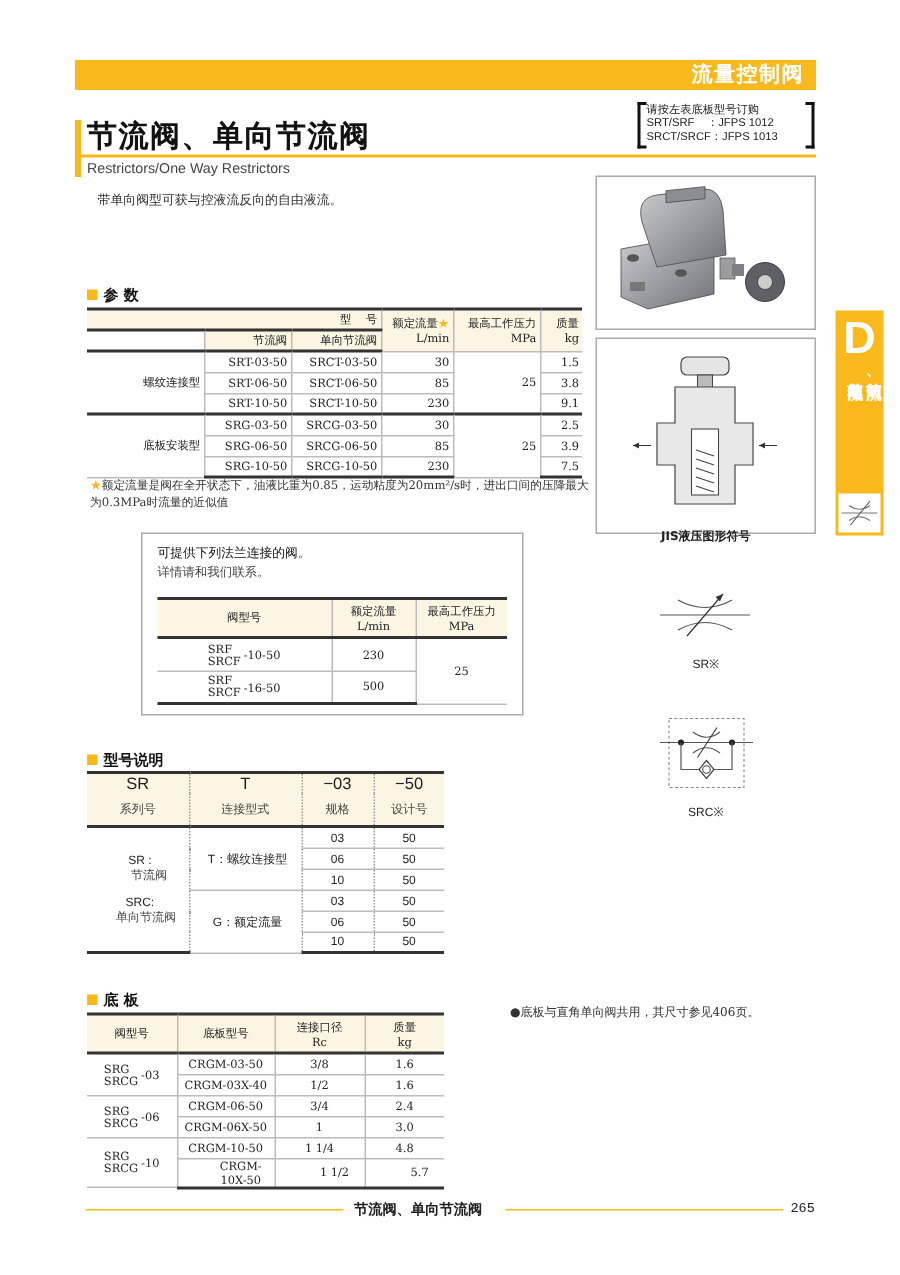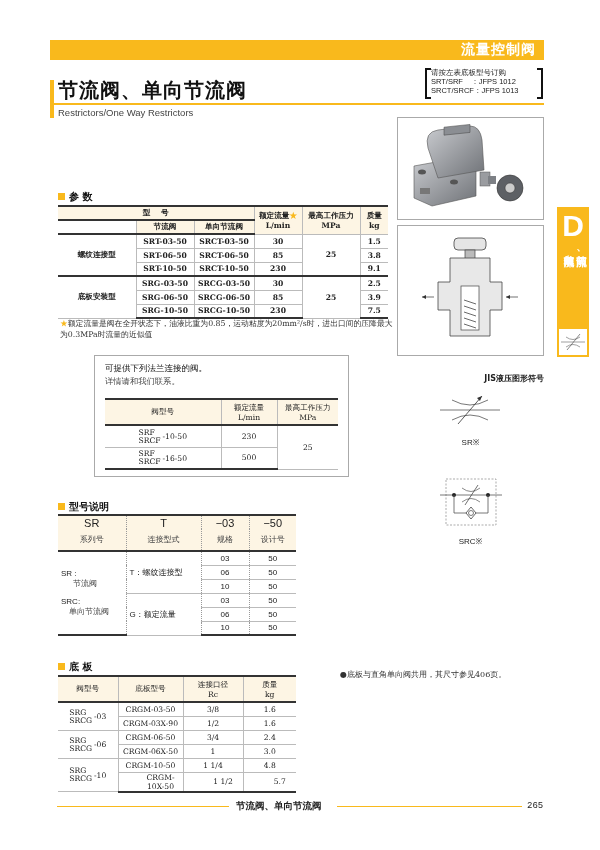--- a/index.html
+++ b/index.html
@@ -22,21 +22,21 @@
   .std:after { right: 0; border-left: none; }
 
   .intro { position: absolute; left: 65px; top: 128px; width: 340px; font-size: 8.6px; line-height: 12px; color: #333; }
   .intro p { margin: 0; }
 
   .sec-head { position: absolute; left: 58px; font-size: 10px; font-weight: bold; color: #111; }
   .sec-head i { display: inline-block; width: 7px; height: 7px; background: #F9B91C; margin-right: 4px; vertical-align: 0; }
 
   table { border-collapse: collapse; }
   .spec { position: absolute; left: 58px; top: 205px; width: 330px; font-size: 7.6px; }
-  .spec td, .spec th { border: 1px solid #bbb; text-align: center; font-weight: bold; height: 14px; padding: 0 2px; }
+  .spec td, .spec th { border: 1px solid #bbb; text-align: right; font-weight: normal; height: 14px; padding: 0 2px; }
   .spec thead th { background: #FDF5E4; border-top: 2px solid #333; }
   .spec thead tr:last-child th { border-bottom: 2px solid #333; }
   .spec .grp-sep td { border-top: 2px solid #333; }
   .spec tbody tr:last-child td { border-bottom: 2px solid #333; }
   .spec td:first-child, .spec th:first-child { border-left: none; }
   .spec td:last-child, .spec th:last-child { border-right: none; }
   .star { color: #F9B91C; }
 
   .note { position: absolute; left: 60px; top: 319px; width: 340px; font-size: 7.8px; line-height: 10.5px; color: #333; }
 
@@ -53,37 +53,37 @@
   .stack { display: inline-block; text-align: left; line-height: 8px; vertical-align: middle; }
   .stack-wrap { display: inline-flex; align-items: center; gap: 2px; }
 
   .model { position: absolute; left: 58px; top: 514px; width: 238px; font-size: 8px; }
   .model td, .model th { text-align: center; font-weight: normal; }
   .model .hdr th { background: #FDF5E4; border-top: 2px solid #333; font-size: 11px; height: 14px; border-left: 1px dotted #999; }
   .model .sub th { background: #FDF5E4; border-bottom: 2px solid #333; height: 22px; color: #444; border-left: 1px dotted #999; }
   .model tr th:first-child { border-left: none; }
   .model tbody td { height: 14px; border-bottom: 1px solid #bbb; border-left: 1px dotted #999; }
   .model tbody tr:last-child td { border-bottom: 2px solid #333; }
-  .model tbody td.left { text-align: left; padding-left: 3px; vertical-align: middle; border-left: none; }
+  .model tbody td.left { text-align: center; padding-left: 3px; vertical-align: middle; border-left: none; }
 
   .plate { position: absolute; left: 58px; top: 675px; width: 238px; font-size: 7.6px; }
   .plate td, .plate th { border: 1px solid #bbb; text-align: center; font-weight: normal; }
   .plate thead th { background: #FDF5E4; border-top: 2px solid #333; border-bottom: 2px solid #333; height: 26px; }
   .plate tbody td { height: 14px; }
   .plate tbody tr:last-child td { border-bottom: 2px solid #333; padding-left: 20px; }
   .plate .gs td { border-top: 1px solid #666; }
   .plate td:first-child, .plate th:first-child { border-left: none; }
   .plate td:last-child, .plate th:last-child { border-right: none; }
 
   .plate-notes { position: absolute; left: 340px; top: 669px; width: 175px; font-size: 8px; line-height: 11px; color: #333; }
   .plate-notes p { padding-left: 8px; text-indent: -8px; }
 
   .photo-box { position: absolute; left: 397px; top: 117px; width: 147px; height: 103px; border: 1px solid #aaa; }
   .section-box { position: absolute; left: 397px; top: 225px; width: 147px; height: 131px; border: 1px solid #aaa; }
-  .jis-label { position: absolute; left: 397px; top: 373px; width: 147px; text-align: right; font-size: 8px; font-weight: bold; }
+  .jis-label { position: absolute; left: 397px; top: 352px; width: 147px; text-align: center; font-size: 8px; font-weight: bold; }
   .sym1 { position: absolute; left: 440px; top: 390px; }
   .sym1-label { position: absolute; left: 397px; top: 436px; width: 147px; text-align: center; font-size: 8px; }
   .sym2 { position: absolute; left: 440px; top: 477px; }
   .sym2-label { position: absolute; left: 397px; top: 535px; width: 147px; text-align: center; font-size: 8px; }
 
   .side-tab { position: absolute; left: 557px; top: 207px; width: 32px; height: 150px; background: #F9B91C; }
   .side-tab .D { position: absolute; left: 0; top: 2px; width: 32px; text-align: center; color: #fff; font-weight: bold; font-size: 30px; font-family: "Liberation Sans", sans-serif; }
   .side-tab .vtxt { position: absolute; left: 4px; top: 40px; width: 26px; color: #fff; font-weight: bold; font-size: 10.5px; line-height: 11.5px; display: flex; flex-direction: row-reverse; gap: 1px; }
   .side-tab .vtxt span { writing-mode: vertical-rl; }
   .side-tab .icon-cell { position: absolute; left: 2px; top: 122px; width: 28px; height: 26px; background: #fff; }
@@ -104,20 +104,21 @@
 <div class="title-rule"></div>
 <div class="subtitle sans">Restrictors/One Way Restrictors</div>
 
 <div class="std sans">
   <div>请按左表底板型号订购</div>
   <div style="white-space:pre">SRT/SRF    ：JFPS 1012</div>
   <div>SRCT/SRCF：JFPS 1013</div>
 </div>
 
 <div class="intro serif">
+  <p>带单向阀型可获与控液流反向的自由液流。</p>
 </div>
 
 <div class="sec-head" style="top:190px"><i></i><span>参 数</span></div>
 
 <table class="spec serif">
   <colgroup>
       <col style="width:78px">
       <col style="width:58px">
       <col style="width:60px">
       <col style="width:48px">
@@ -301,21 +302,21 @@
     <tr>
       <td rowspan="2"><span class="stack-wrap">
             <span class="stack"><span>SRG</span><br><span>SRCG</span></span>
             <span>-03</span>
           </span></td>
       <td>CRGM-03-50</td>
       <td>3/8</td>
       <td>1.6</td>
     </tr>
     <tr>
-      <td>CRGM-03X-90</td>
+      <td>CRGM-03X-40</td>
       <td>1/2</td>
       <td>1.6</td>
     </tr>
     <tr class="gs">
       <td rowspan="2"><span class="stack-wrap">
             <span class="stack"><span>SRG</span><br><span>SRCG</span></span>
             <span>-06</span>
           </span></td>
       <td>CRGM-06-50</td>
       <td>3/4</td>

